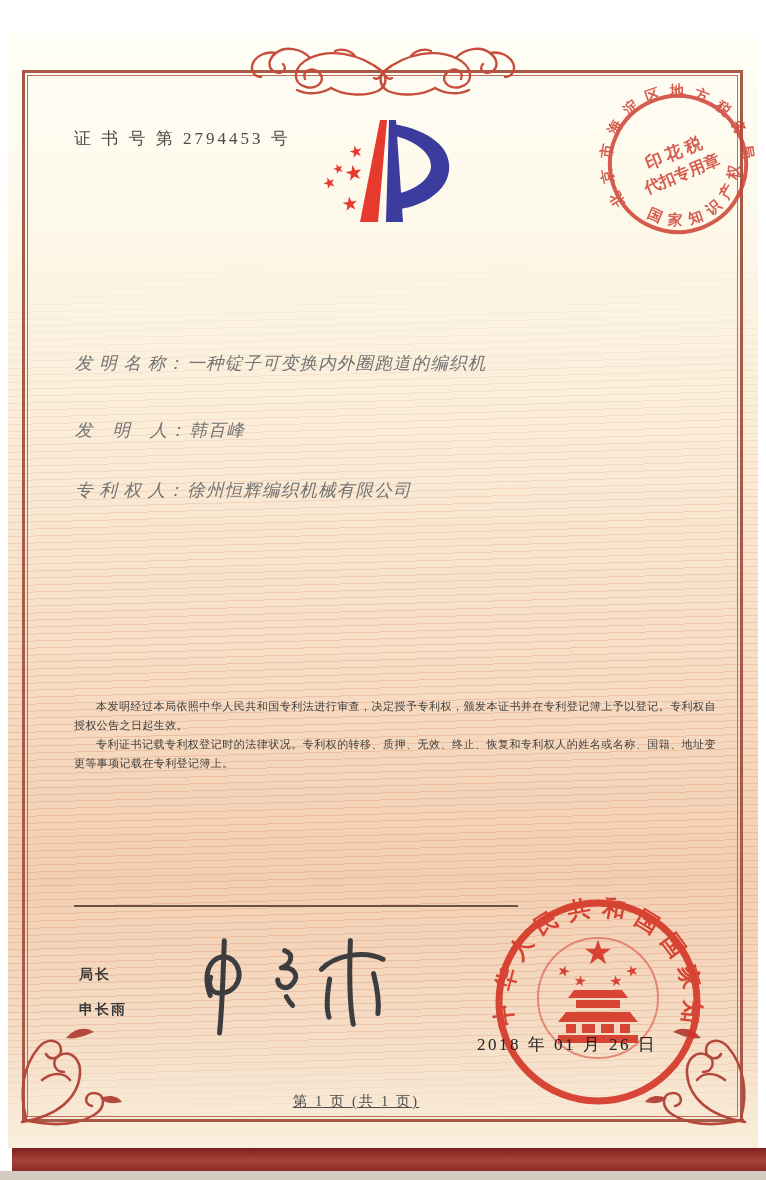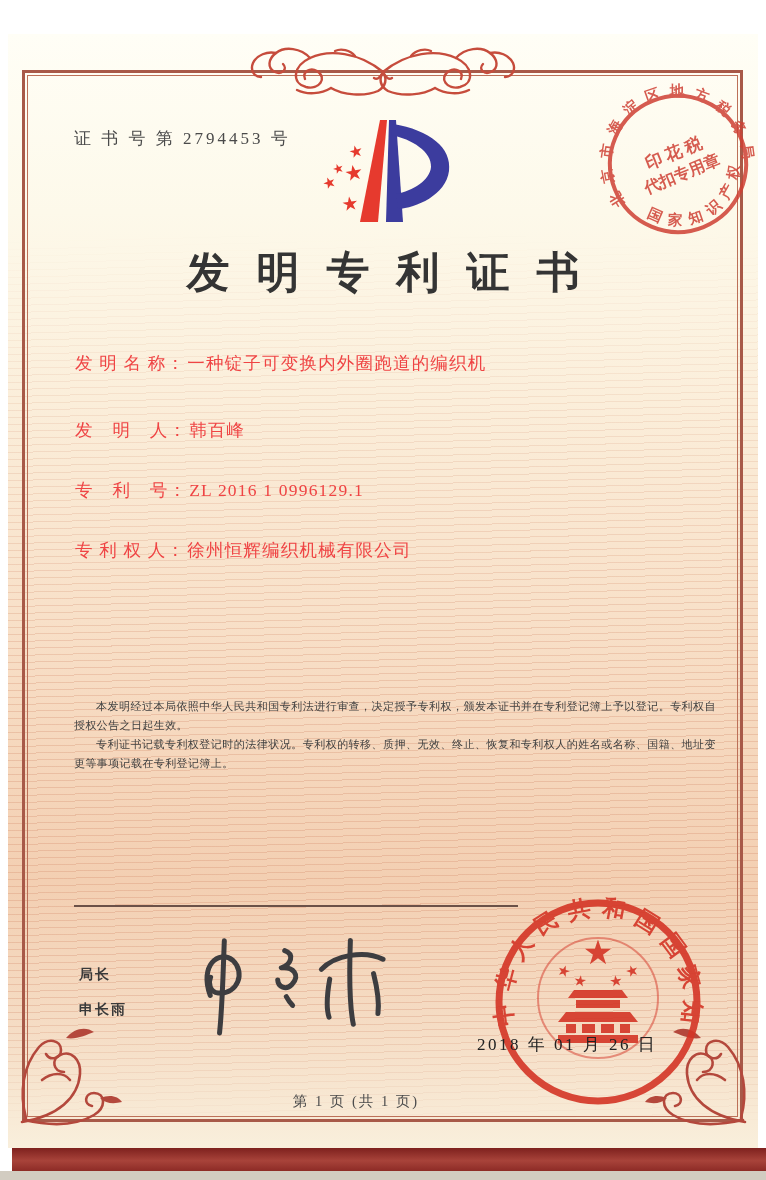--- a/index.html
+++ b/index.html
@@ -17,40 +17,40 @@
   .bottom-band{position:absolute;left:12px;right:0;top:1148px;height:23px;
     background:linear-gradient(180deg,#7e211e,#a8433a 55%,#8d2b26);}
   .bottom-under{position:absolute;left:0;right:0;top:1171px;height:9px;background:#d2ccc1;}
 
   .cert-number{position:absolute;left:74px;top:127px;font-size:17px;letter-spacing:3px;color:#4a4a4a;}
   .cert-title{position:absolute;left:0;width:766px;top:244px;text-align:center;font-size:43px;font-weight:bold;
     letter-spacing:27px;text-indent:27px;color:#343434;}
 
   .logo{position:absolute;left:296px;top:114px;width:184px;height:116px;}
 
-  .fields{position:absolute;left:75px;top:351px;width:620px;font-size:17.5px;letter-spacing:1.2px;color:#ef4444;}
+  .fields{position:absolute;left:75px;top:351px;width:620px;font-size:17.5px;letter-spacing:1.2px;color:#737373;font-style:italic;}
   .field-row{height:24px;margin-bottom:36px;white-space:nowrap;}
   .field-row:first-child{margin-bottom:43px;}
   .field-label{margin-right:2px;}
 
   .paragraphs{position:absolute;left:74px;top:698px;width:642px;font-size:11px;line-height:19px;
     color:#414141;text-align:justify;letter-spacing:0.4px;font-family:Liberation Mono, monospace;}
   .paragraphs p{margin:0;text-indent:2em;}
 
   .rule{position:absolute;left:74px;top:905px;width:444px;height:2px;background:#6b5148;}
 
   .signer{position:absolute;left:79px;top:966px;font-family:"Liberation Sans","DejaVu Sans",sans-serif;
     font-size:14px;font-weight:bold;color:#3a3a3a;letter-spacing:2px;}
   .signer .name{margin-top:17px;}
   .signature{position:absolute;left:180px;top:930px;width:250px;height:115px;transform:rotate(-2deg);}
 
   .office-seal{position:absolute;left:476px;top:880px;width:244px;height:244px;opacity:.9;}
   .seal-date{position:absolute;left:477px;top:1033px;z-index:6;font-size:17px;letter-spacing:2.5px;color:#212121;}
   .page-footer{position:absolute;left:0;width:712px;top:1092px;text-align:center;font-size:14.5px;
-    letter-spacing:2px;color:#4c4c4c;}
+    letter-spacing:2px;color:#4c4c4c;text-decoration:underline;}
 
   .tax-stamp{position:absolute;left:592px;top:78px;width:172px;height:172px;transform:rotate(-22deg);opacity:.85;}
 
   .ornament-top{position:absolute;left:237px;top:42px;width:292px;height:58px;}
   .corner{position:absolute;width:112px;height:124px;}
   .corner.bl{left:14px;top:1002px;}
   .corner.br{right:13px;top:1002px;transform:scaleX(-1);}
 </style>
 </head>
 <body>
@@ -115,31 +115,27 @@
     <polygon points="84,6 91,6 82,108 64,108" fill="#e63a2e"></polygon>
     <polygon points="93,6 100,6 107,108 90,108" fill="#3c3c9e"></polygon>
     <path d="M97,10 C134,16 156,34 153,57 C150,81 120,94 102,95 L100,80 C117,77 134,66 135,53 C136,38 116,25 95,21 Z" fill="#3c3c9e"></path>
     <text x="60" y="43" font-size="16" fill="#e63a2e" text-anchor="middle" transform="rotate(-14 60 38)">★</text>
     <text x="42" y="59" font-size="13" fill="#e63a2e" text-anchor="middle" transform="rotate(-20 42 54)">★</text>
     <text x="58" y="66" font-size="21" fill="#e63a2e" text-anchor="middle" transform="rotate(-10 58 60)">★</text>
     <text x="33" y="74" font-size="15" fill="#e63a2e" text-anchor="middle" transform="rotate(-22 33 68)">★</text>
     <text x="54" y="96" font-size="19" fill="#e63a2e" text-anchor="middle" transform="rotate(-8 54 90)">★</text>
   </svg>
 
-  <div class="cert-title">发明专利证书</div>
 
   <div class="fields">
     <div class="field-row">
       <span class="field-label">发 明 名 称：</span><span class="field-value">一种锭子可变换内外圈跑道的编织机</span>
     </div>
     <div class="field-row">
       <span class="field-label">发　明　人：</span><span class="field-value">韩百峰</span>
-    </div>
-    <div class="field-row">
-      <span class="field-label">专　利　号：</span><span class="field-value">ZL 2016 1 0996129.1</span>
     </div>
     <div class="field-row">
       <span class="field-label">专 利 权 人：</span><span class="field-value">徐州恒辉编织机械有限公司</span>
     </div>
   </div>
 
   <div class="paragraphs">
     <p>本发明经过本局依照中华人民共和国专利法进行审查，决定授予专利权，颁发本证书并在专利登记簿上予以登记。专利权自授权公告之日起生效。</p>
     <p>专利证书记载专利权登记时的法律状况。专利权的转移、质押、无效、终止、恢复和专利权人的姓名或名称、国籍、地址变更等事项记载在专利登记簿上。</p>
   </div>

